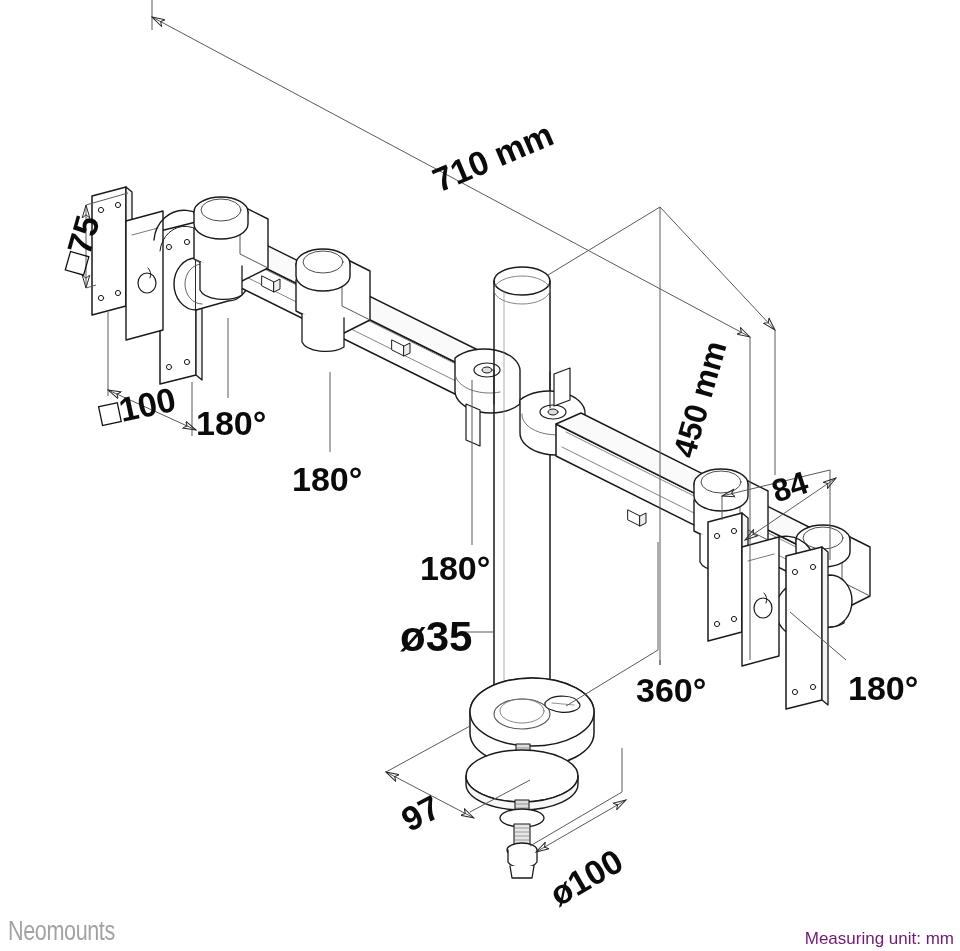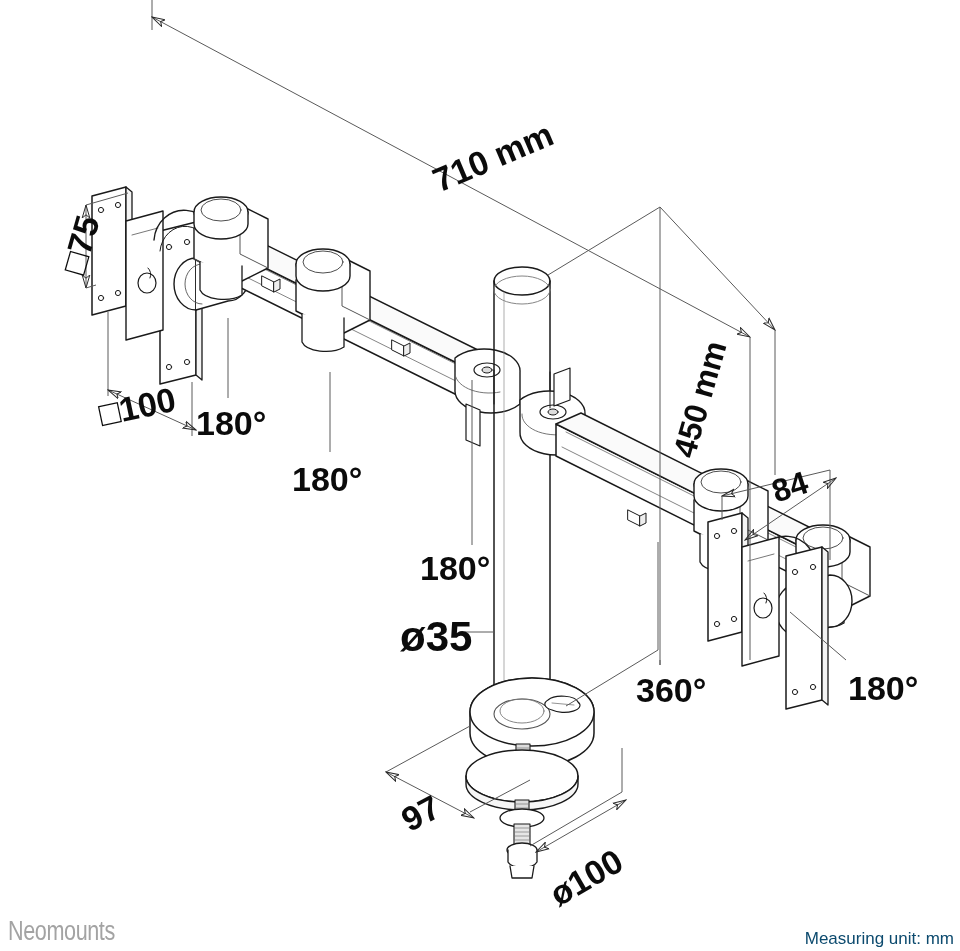--- a/index.html
+++ b/index.html
@@ -23,21 +23,21 @@
     position:absolute;left:8px;top:916px;
     font-family:"Liberation Sans", sans-serif;
     font-size:27px;font-weight:400;color:#a3a3a3;
     letter-spacing:-0.5px;
     transform:scaleX(0.80);transform-origin:0 0;
     white-space:nowrap;
   }
   .footer-right{
     position:absolute;right:6px;top:929px;
     font-family:"Liberation Sans", sans-serif;
-    font-size:17px;font-weight:400;color:#0c4a6e;
+    font-size:17px;font-weight:400;color:#701a75;
     white-space:nowrap;
   }
 </style>
 </head>
 <body>
 
 <div id="stage">
 
   <svg class="layer" viewBox="0 0 960 951">
     <defs>

